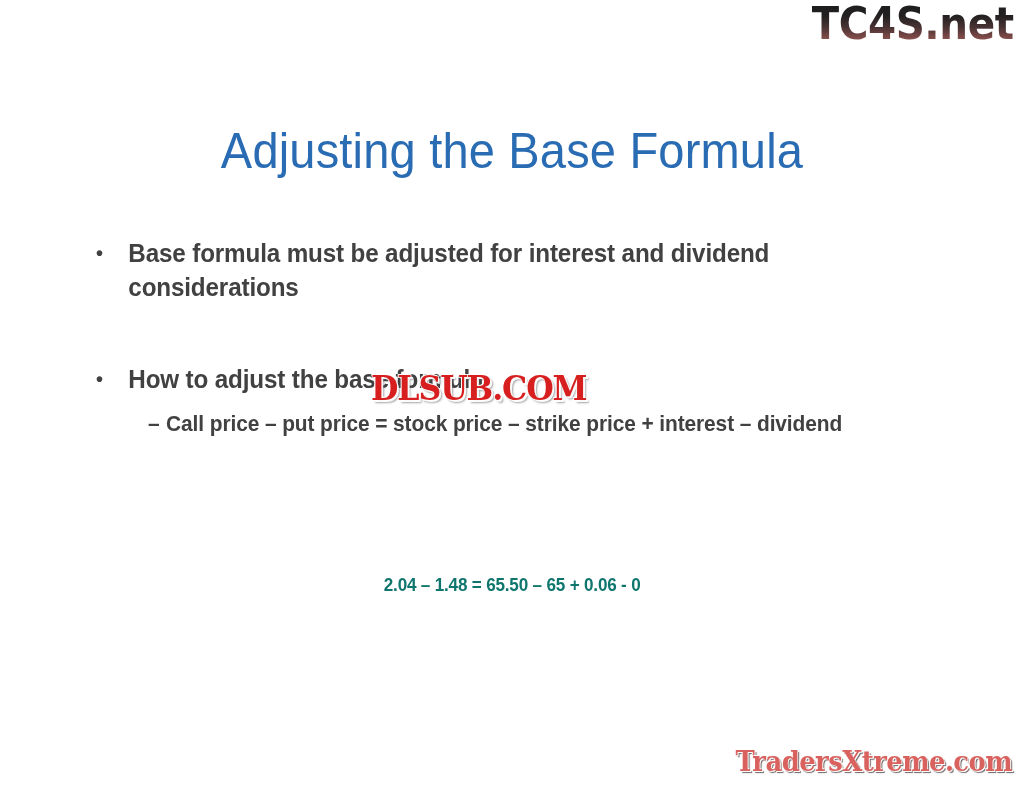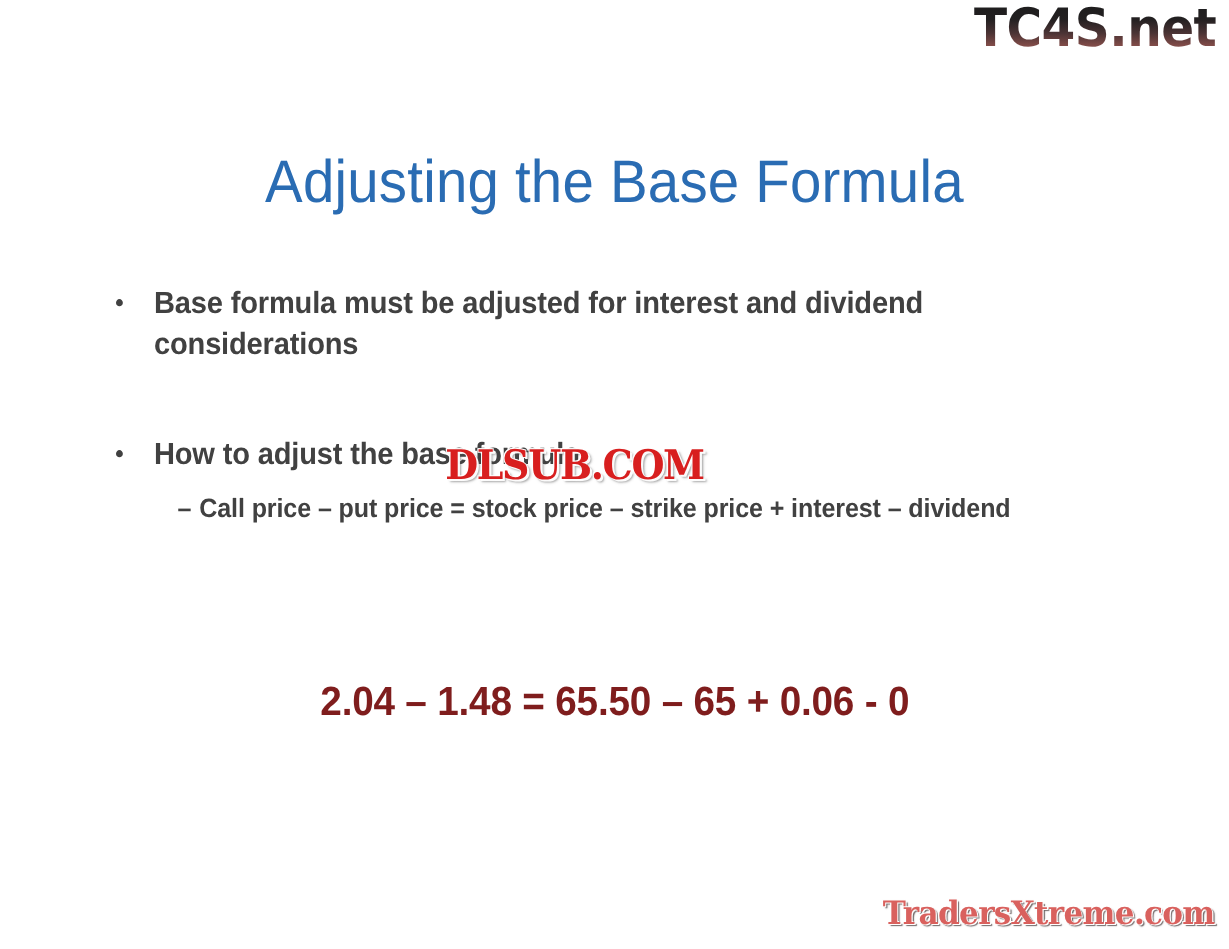--- a/index.html
+++ b/index.html
@@ -116,23 +116,23 @@
   .gap-lg { height: 58px; }
   .gap-sm { height: 12px; }
 
   
   #formula-line {
     position: absolute;
     top: 568px;
     left: 0;
     width: 1024px;
     text-align: center;
-    color: #7f1d1d;
-    font-weight: bold;
-    font-size: 34px;
+    color: #0f766e;
+    font-weight: bold;
+    font-size: 18px;
     line-height: 34px;
     letter-spacing: -0.2px;
   }
   #formula-line span {
     display: inline-block;
     transform: scaleX(0.95);
   }
 
   
   #watermark {

